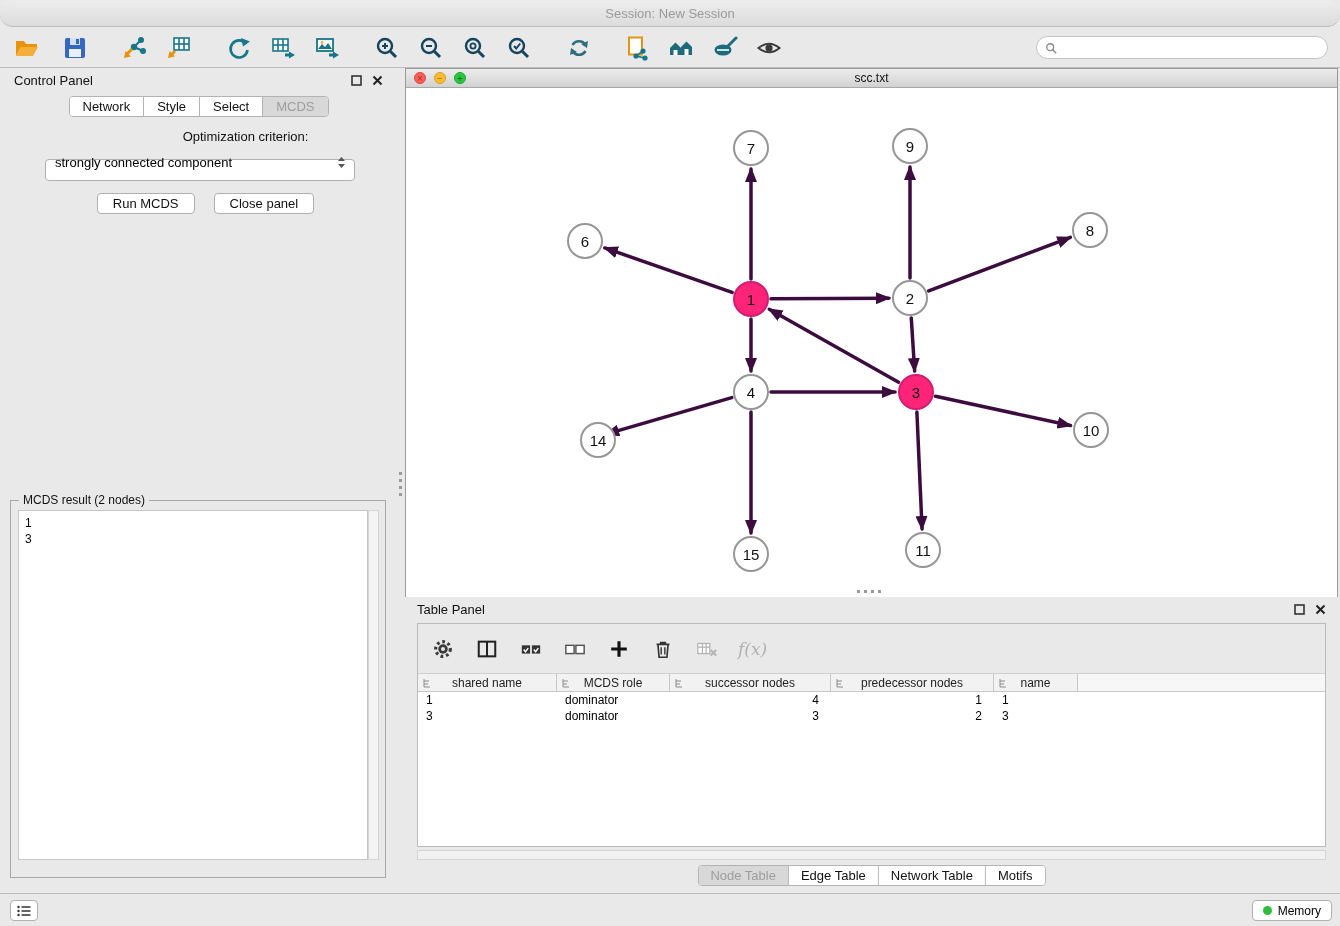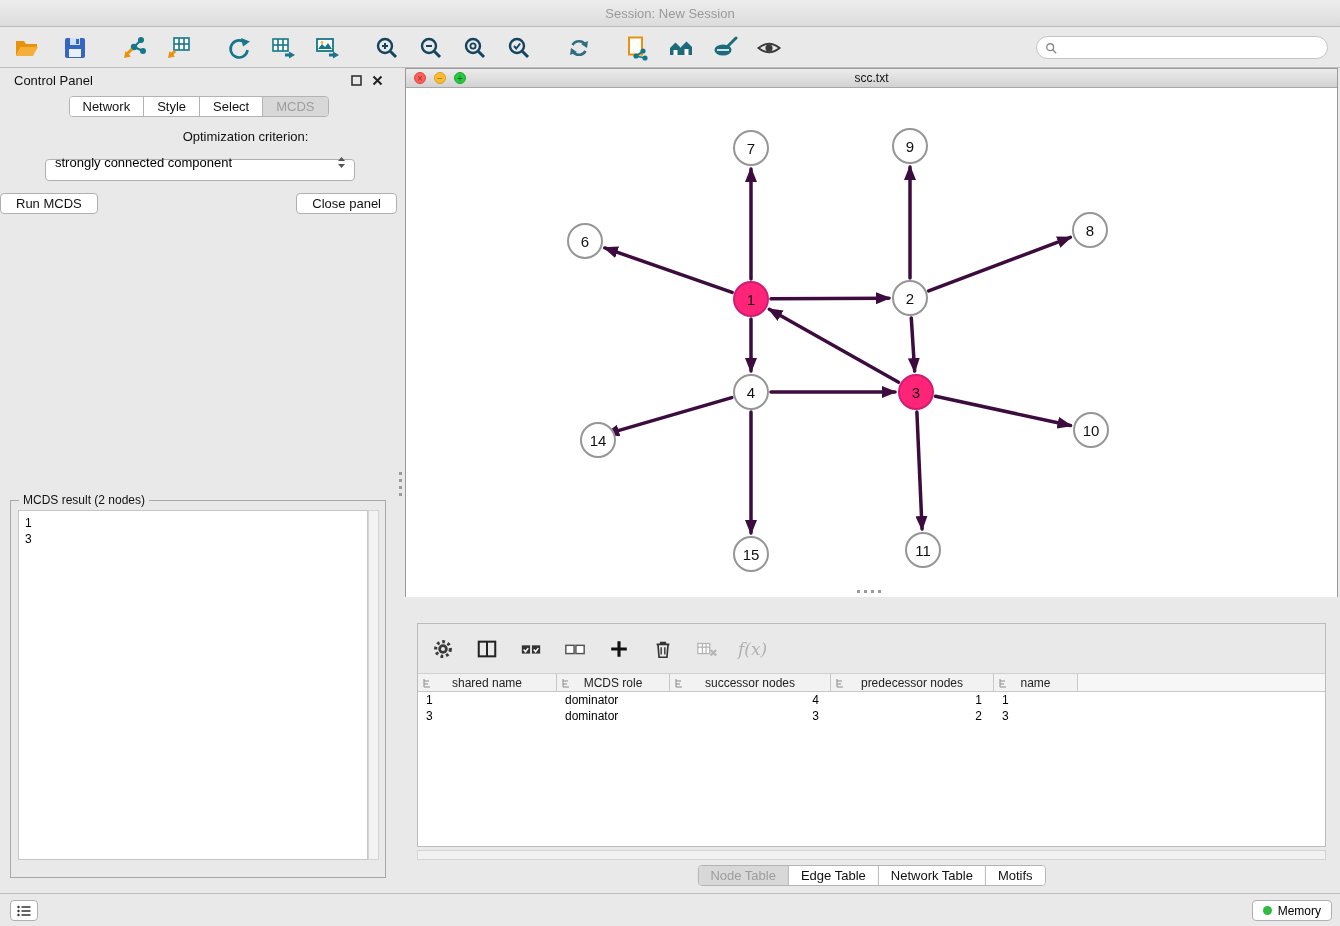--- a/index.html
+++ b/index.html
@@ -3,21 +3,21 @@
 <meta charset="utf-8">
 <style>
   * { box-sizing: border-box; margin: 0; padding: 0; }
   html,body { width:1340px; height:926px; }
   body { font-family:"Liberation Sans", sans-serif; background:#e9e9e9; overflow:hidden; position:relative; }
   .app { position:absolute; inset:0; }
 
   
   .titlebar { position:absolute; top:0; left:0; right:0; height:27px;
     background:linear-gradient(#ededed,#dcdcdc); border-bottom:1px solid #bdbdbd;
-    text-align:center; line-height:27px; font-size:13px; color:#9a9a9a; }
+    text-align:center; line-height:27px; font-size:13px; color:#9a9a9a;border-radius:13px; }
 
   
   .toolbar { position:absolute; top:28px; left:0; right:0; height:40px;
     background:#e9e9e9; border-bottom:1px solid #bdbdbd; display:flex; align-items:center; padding:0 12px; }
   .tb { width:30px; height:30px; background:transparent; border:none; display:flex; align-items:center; justify-content:center; cursor:pointer; }
   .tb svg { width:26px; height:26px; }
   .ml18{margin-left:18px}.ml30{margin-left:30px}.ml14{margin-left:14px}.ml28{margin-left:28px}
   .search { margin-left:auto; width:292px; height:23px; background:#fff; border:1px solid #c3c3c3;
     border-radius:12px; display:flex; align-items:center; padding:0 8px; }
   .search svg{width:12px;height:12px;margin-right:5px;flex:none}
@@ -32,21 +32,21 @@
     border:1px solid #b3b3b3; border-radius:4px; overflow:hidden; background:#fff; height:21px; }
   .seg .tab { padding:0 13px; font-size:13px; line-height:19px; border-right:1px solid #b3b3b3; color:#111;
     background:#fff; cursor:pointer; white-space:nowrap; }
   .seg .tab:last-child { border-right:none; }
   .seg .tab.active { background:#d8d8d8; color:#9d9d9d; }
   .opt-label { position:absolute; top:61px; width:100%; text-align:center; font-size:13px; color:#111;margin-left:47px; }
   .select { position:absolute; top:91px; left:45px; width:310px; height:22px; background:#fff;
     border:1px solid #b0b0b0; border-radius:4px; display:flex; align-items:center; padding:0 6px 16px 9px;
     font-size:13px; cursor:pointer; }
   .select svg { margin-left:auto; width:13px; height:15px; }
-  .btn-row { position:absolute; top:125px; left:0; width:100%; display:flex; justify-content:space-between; gap:19px; }
+  .btn-row { position:absolute; top:125px; left:0; width:100%; display:flex; justify-content:center; gap:19px;padding-left:14px; }
   .btn { height:21px; padding:0 15px; background:#fff; border:1px solid #b0b0b0; border-radius:4px;
     font-size:13px; font-family:"Liberation Sans",sans-serif; cursor:pointer; color:#111; }
   .result-group { position:absolute; top:432px; left:10px; width:376px; height:378px; border:1px solid #a8a8a8; }
   .group-label { position:absolute; top:-8px; left:8px; background:#e9e9e9; padding:0 4px; font-size:12px; color:#111; }
   .result-area { position:absolute; top:9px; left:7px; right:17px; bottom:17px; background:#fff;
     border:1px solid #c6c6c6; font-size:12px; line-height:16px; padding:4px 6px; overflow:hidden; }
   .result-scroll { position:absolute; top:9px; right:6px; bottom:17px; width:11px; background:#f3f3f3; border:1px solid #d4d4d4; }
   .result-line { white-space:pre; }
 
   
@@ -349,20 +349,31 @@
           <div class="gnode" style="left: 345px; top: 465px;">15</div>
           <div class="gnode" style="left: 517px; top: 461px;">11</div>
         </div>
     </div>
   </div>
 
   <div class="vgrip"></div>
   <div class="hgrip"></div>
 
   <div class="table-panel">
+    <div class="panel-header">
+      <span>Table Panel</span>
+      <span class="ph-icons">
+        <svg viewBox="0 0 11 11">
+            <rect x="1" y="1" width="9" height="9" fill="none" stroke="#333" stroke-width="1.6"></rect>
+          </svg>
+        <svg viewBox="0 0 11 11">
+            <path d="M1.5 1.5 L9.5 9.5 M9.5 1.5 L1.5 9.5" stroke="#222" stroke-width="2"></path>
+          </svg>
+      </span>
+    </div>
 
     <div class="table-container">
       <div class="table-toolbar">
         <button class="tt-btn">
           <svg viewBox="0 0 24 24">
               <circle cx="12" cy="12" r="8" fill="none" stroke="#3a3a3a" stroke-width="3.4" stroke-dasharray="3 3.1"></circle>
               <circle cx="12" cy="12" r="5.2" fill="#3a3a3a"></circle>
               <circle cx="12" cy="12" r="2.2" fill="#e9e9e9"></circle>
             </svg>
         </button>

